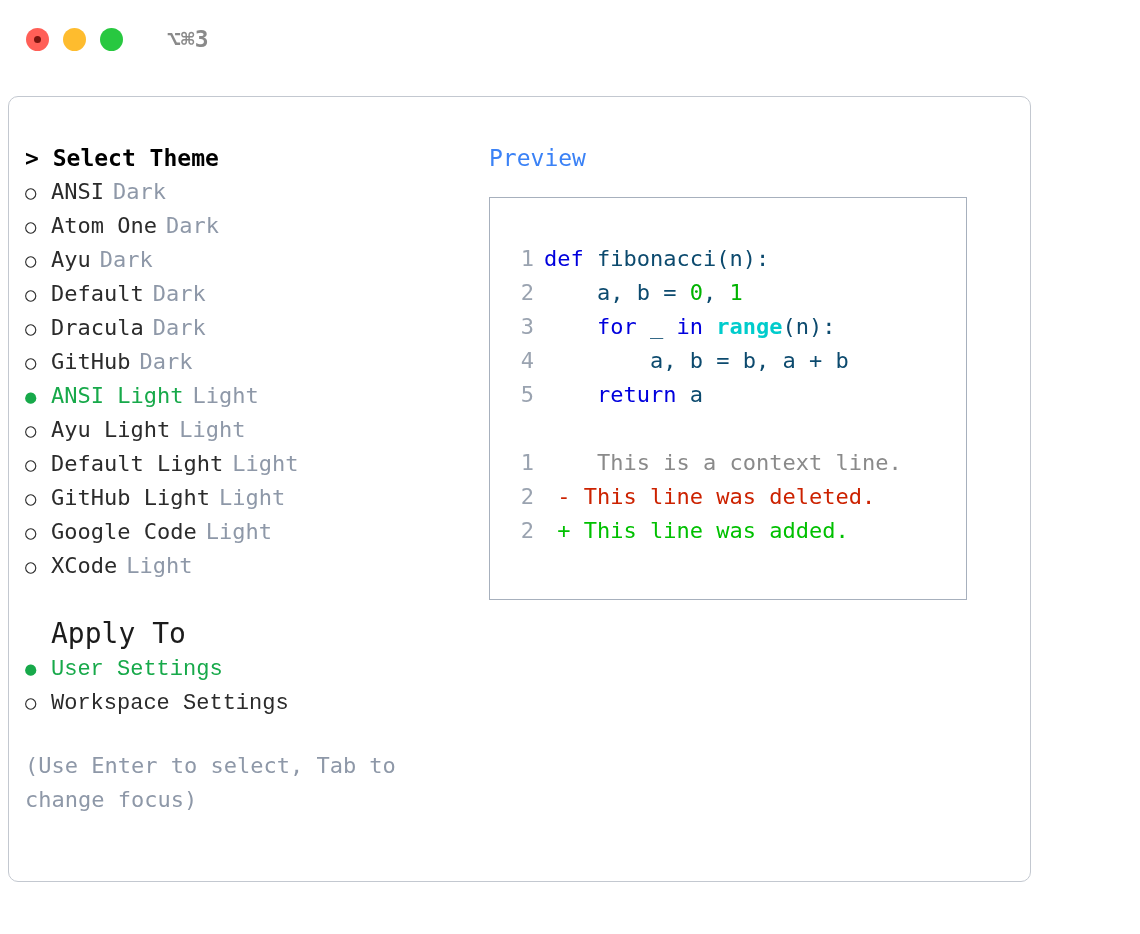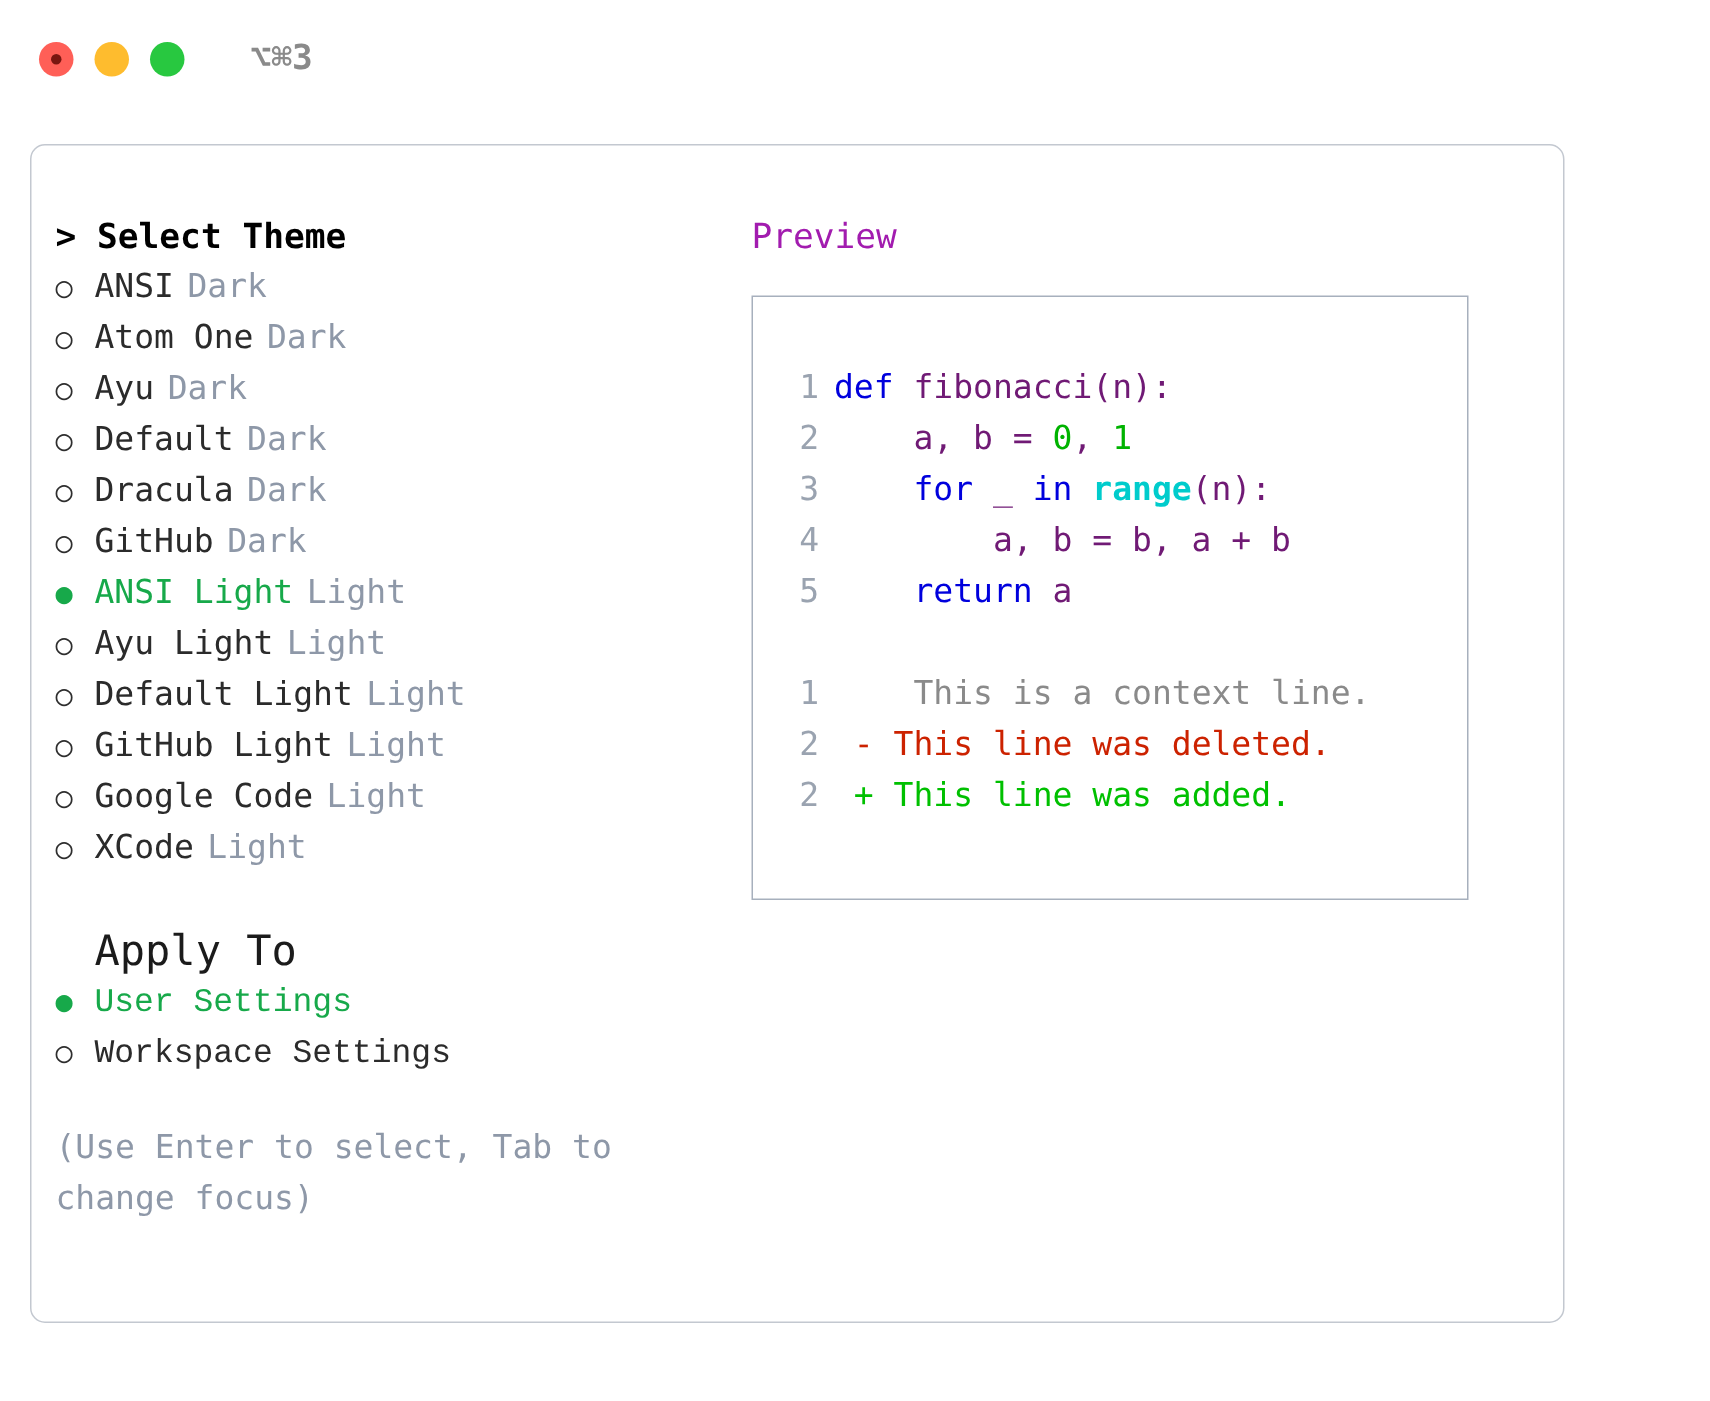--- a/index.html
+++ b/index.html
@@ -62,21 +62,21 @@
     font-size: 23px;
     font-weight: bold;
     color: #8a8a8a;
     letter-spacing: 0px;
     white-space: pre;
   }
 
   
   #content-panel {
     position: absolute;
-    left: 20px;
+    left: 8px;
     top: 96px;
     width: 1023px;
     height: 786px;
     border: 1.5px solid #c3c8d0;
     border-radius: 10px;
     box-sizing: border-box;
     background: #ffffff;
   }
 
   .col-left {
@@ -148,21 +148,21 @@
     line-height: 34px;
     color: #8e98a8;
     width: 420px;
     white-space: pre-wrap;
     word-break: normal;
   }
 
   
   #preview-heading {
     font-size: 23px;
-    color: #a21caf;
+    color: #3b82f6;
     line-height: 34px;
     white-space: pre;
   }
   #preview-box {
     margin-top: 22px;
     width: 478px;
     height: 403px;
     border: 1.5px solid #a7b0bd;
     box-sizing: border-box;
     background: #ffffff;
@@ -180,21 +180,21 @@
     flex: 0 0 26px;
     width: 26px;
     text-align: right;
     color: #9aa3b0;
     padding-right: 10px;
   }
   .code-text { white-space: pre; }
   .tok-kw   { color: #0000dd; }
   .tok-fn   { color: #00cccc; font-weight: bold; }
   .tok-num  { color: #00b300; }
-  .tok-id   { color: #701a75; }
+  .tok-id   { color: #0c4a6e; }
   .diff-ctx { color: #8a8a8a; }
   .diff-del { color: #cc2200; }
   .diff-add { color: #00c000; }
   .blank-line { height: 34px; }
 </style>
 </head>
 <body>
 
 <div id="app-window">
 

